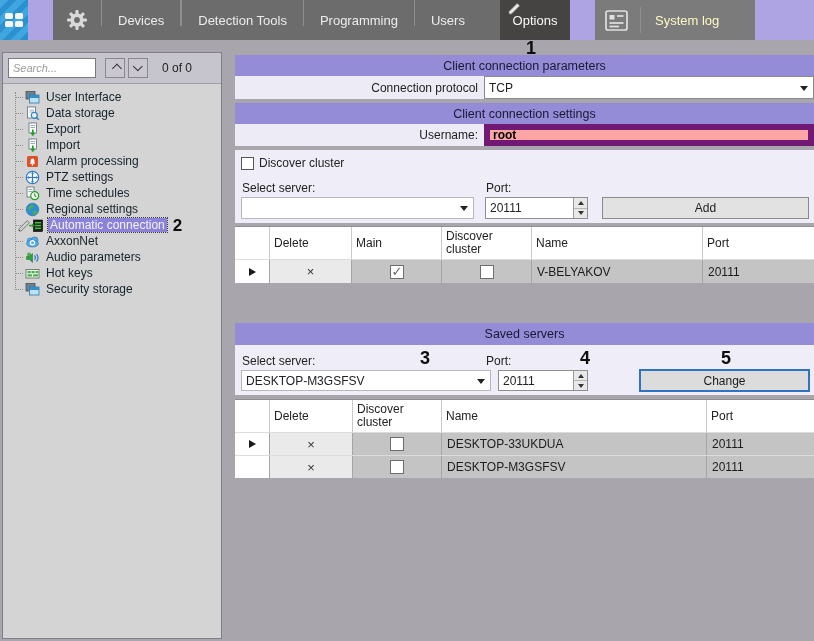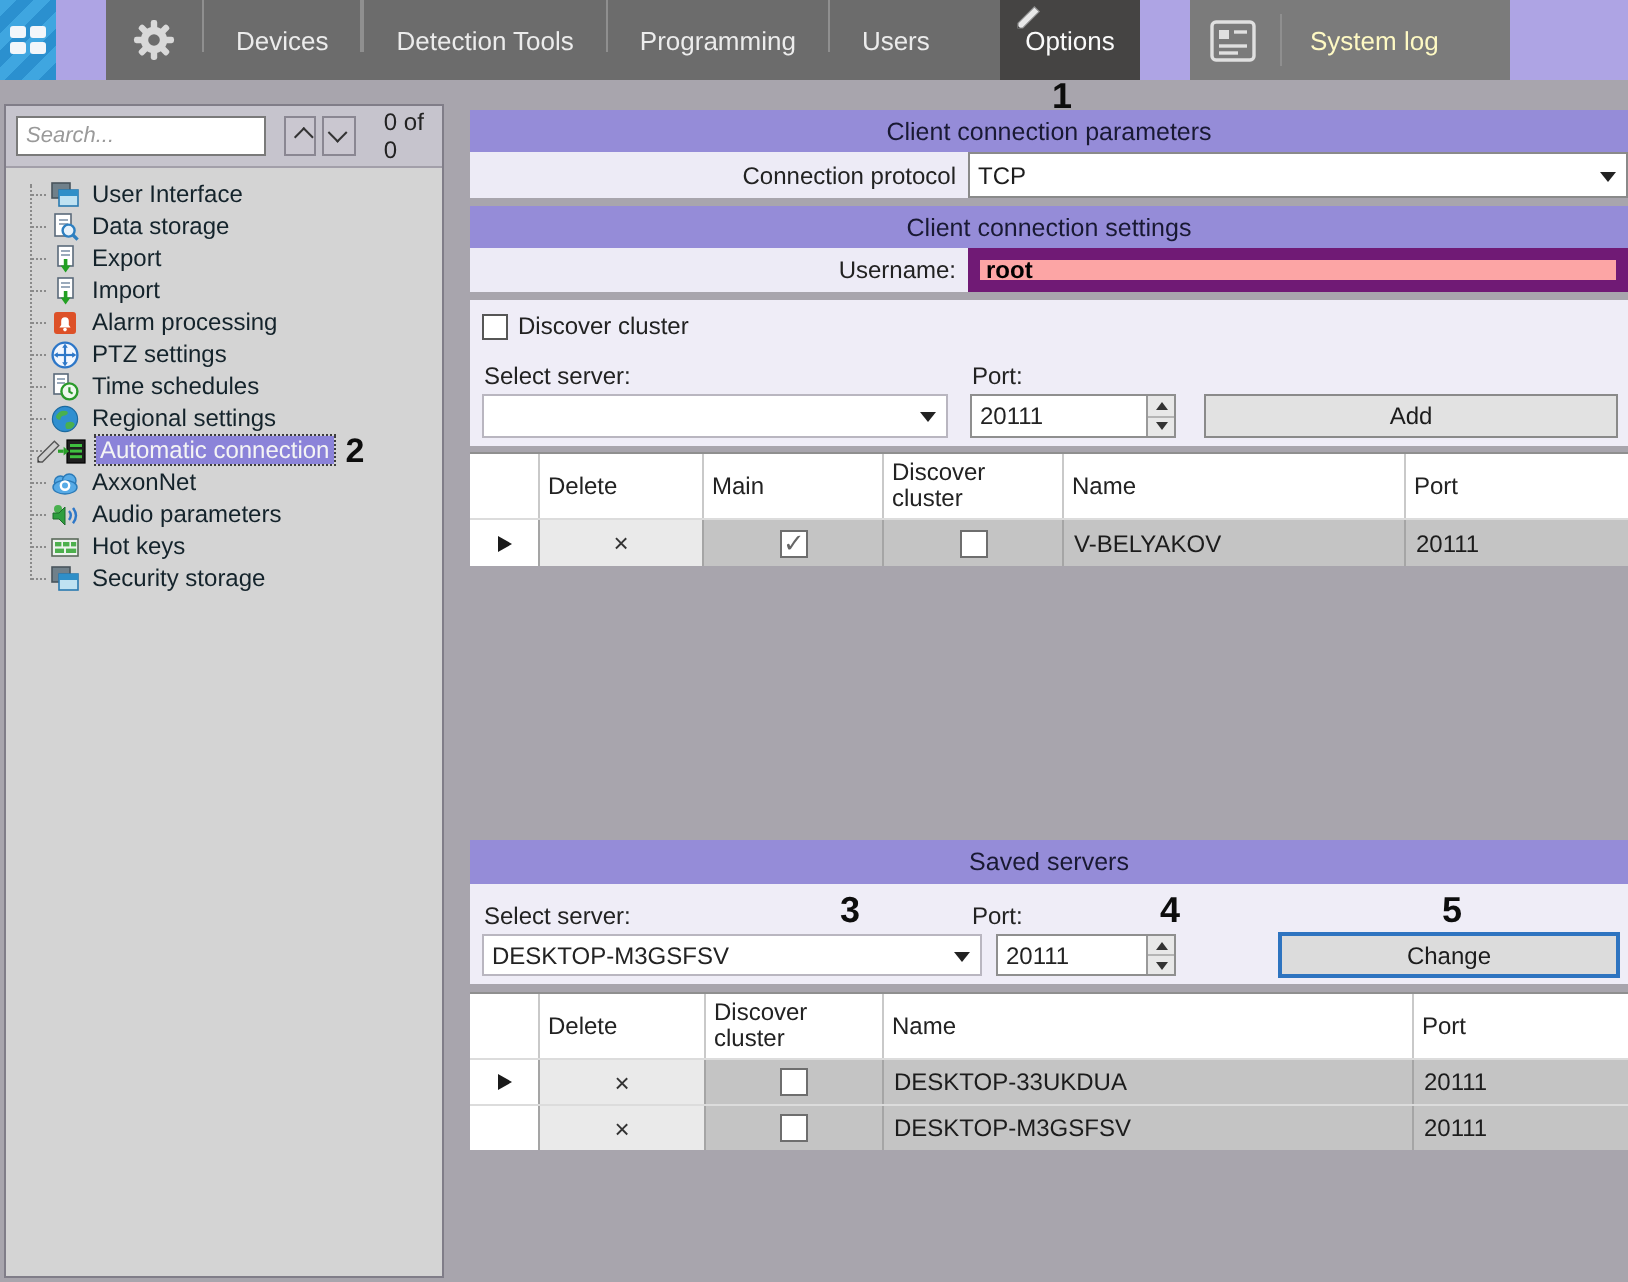--- a/index.html
+++ b/index.html
@@ -48,21 +48,21 @@
   
   .sidebar {
     position:absolute; left:2px; top:52px; width:220px; height:587px;
     background:#d4d4d4; border:1px solid #807d88;
   }
   .search-row {
     height:31px; background:#c6c4cd; border-bottom:1px solid #a29fa9;
     display:flex; align-items:center; padding:0 5px;
   }
   .search-input {
-    width:125px; height:20px; border:1px solid #7a7a7a; background:#fff;
+    width:88px; height:20px; border:1px solid #7a7a7a; background:#fff;
     font-family:"Liberation Sans",sans-serif; font-size:11px; padding:0 4px; outline:none;
   }
   .search-input::placeholder { font-style:italic; color:#9a9a9a; }
   .nav-btn {
     width:20px; height:20px; margin-left:3px; background:#cac7d0; border:1px solid #8a8792;
     display:flex; align-items:center; justify-content:center; cursor:pointer;
   }
   .nav-btn:first-of-type { margin-left:9px; }
   .chev { width:7px; height:7px; border-left:1.5px solid #333; border-bottom:1.5px solid #333; }
   .chev.up { transform: rotate(135deg) translate(-1px,-1px); }
@@ -74,21 +74,21 @@
   .tree-item { height:16px; display:flex; align-items:center; font-size:12px; color:#14232b; padding-left:12px; position:relative; cursor:default; white-space:nowrap; }
   .tree-item .conn { width:8px; border-top:1px dotted #8a8a8a; margin-right:1px; flex:0 0 8px; }
   .tree-icon { width:16px; height:15px; margin-right:4px; flex:0 0 16px; display:flex; align-items:center; justify-content:center; }
   .tree-label { padding:0 2px; line-height:14px; }
   .tree-item.selected .tree-label { background:#8b83d9; color:#f4f4f4; outline:1px dotted #3c3c3c; }
   .pencil-pre { width:13px; height:13px; margin-right:-3px; margin-left:-6px; z-index:2; }
   .annot-2 { margin-left:6px; font-size:17px; }
 
   
   .main {
-    position:absolute; left:235px; top:55px; width:579px; height:520px;
+    position:absolute; left:235px; top:55px; width:579px; height:423px;
     display:flex; flex-direction:column; background:#a8a5ad;
   }
   .hdr {
     height:21px; flex:0 0 21px; background:#958cd8; color:#191933;
     display:flex; align-items:center; justify-content:center; font-size:12.5px;
   }
   .hdr.saved { height:22px; flex:0 0 22px; }
   .gap2 { height:4px; flex:0 0 4px; }
   .gap3 { height:3px; flex:0 0 3px; }
   .gap1 { height:1px; flex:0 0 1px; }

